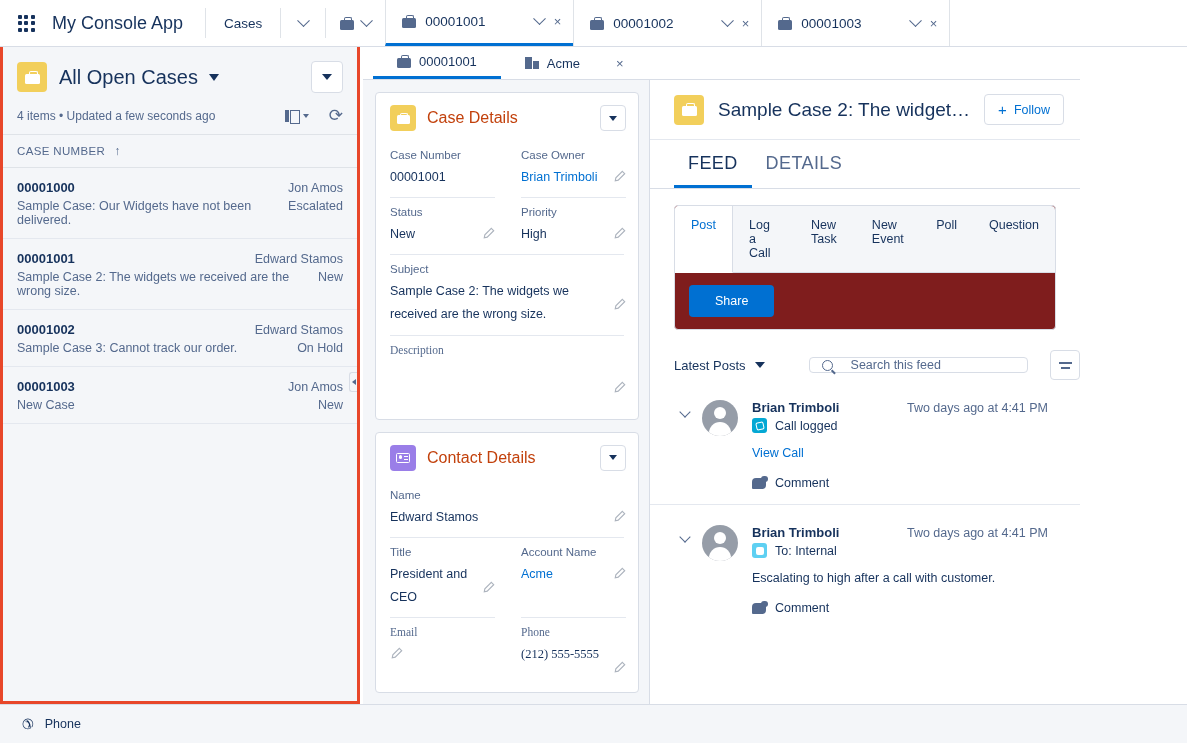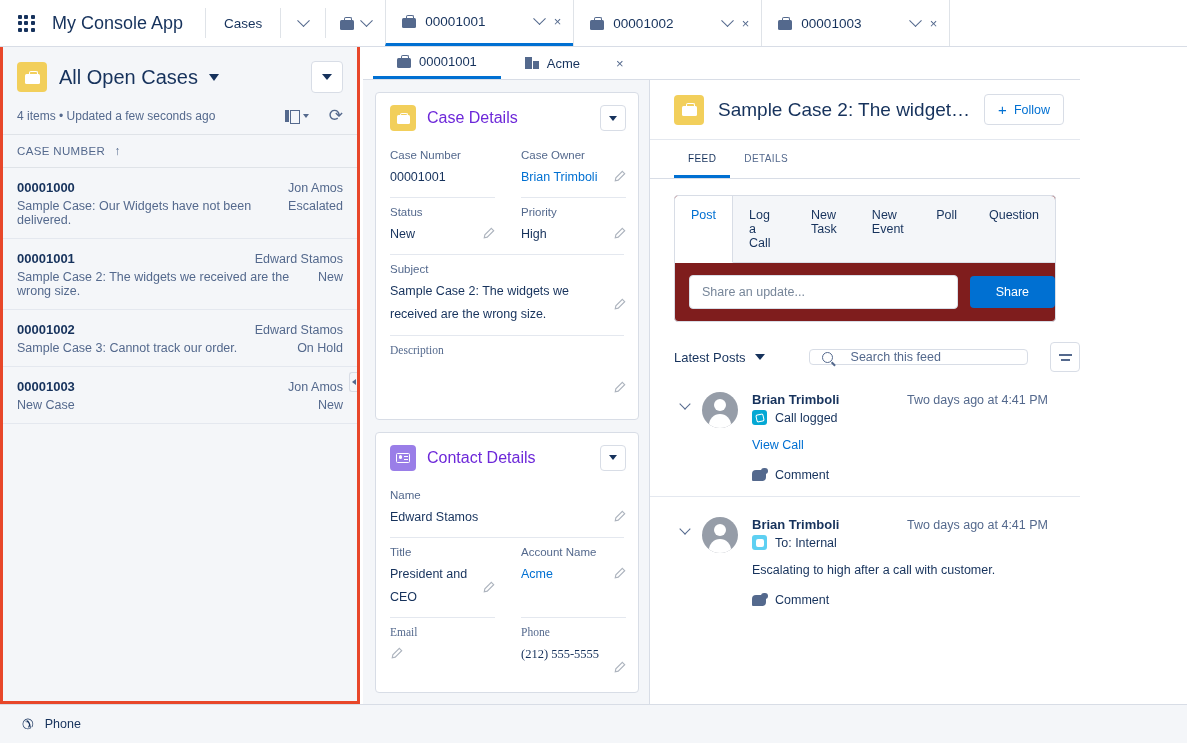--- a/index.html
+++ b/index.html
@@ -221,21 +221,21 @@
     position: relative; display: block;
   }
   .card-ico .idcard::before {
     content:""; position:absolute; left:1.5px; top:1.5px; width:3.5px; height:3.5px;
     border-radius:50%; background:#fff;
   }
   .card-ico .idcard::after {
     content:""; position:absolute; right:1.5px; top:2px; width:4px; height:1.3px;
     background:#fff; box-shadow: 0 3px 0 #fff;
   }
-  .card-title { margin-left: 11px; font-size: 16px; color: #6d28d9; }
+  .card-title { margin-left: 11px; font-size: 16px; color: #c2410c; }
   .card-cd {
     margin-left: auto; width: 26px; height: 26px; border: 1px solid #d8dde6;
     border-radius: 4px; background: #fff; display: flex; align-items: center;
     justify-content: center; cursor: pointer;
   }
   .card-cd .cd {
     width: 0; height: 0; border-left: 4.5px solid transparent; border-right: 4.5px solid transparent;
     border-top: 5.5px solid #16325c;
   }
   .fgrid { display: flex; }
@@ -283,21 +283,21 @@
     margin-left: 12px; display: flex; align-items: center; gap: 7px;
     border: 1px solid #d8dde6; border-radius: 4px; background: #fff;
     padding: 7px 13px; font-size: 12.5px; color: #0070d2; cursor: pointer; flex: none;
   }
   .plus { font-size: 15px; line-height: 1; color: #0070d2; }
 
   .rec-tabs {
     display: flex; padding: 0 24px; border-bottom: 1px solid #d8dde6; background: #fff;
   }
   .rec-tab {
-    padding: 13px 14px 11px 14px; font-size: 10px; letter-spacing: .4px;
+    padding: 13px 14px 11px 14px; font-size: 18px; letter-spacing: .4px;
     color: #54698d; cursor: pointer;
   }
   .rec-tab.active { color: #16325c; border-bottom: 3px solid #0070d2; }
 
   .feed-area { flex: 1; overflow: hidden; padding: 16px 0 0 0; background: #fff; }
   .publisher {
     margin: 0 24px; border: 1px solid #d8dde6; border-radius: 4px; background: #7f1d1d;
   }
   .pub-tabs { display: flex; background: #f4f6f9; border-bottom: 1px solid #d8dde6;
     border-radius: 4px 4px 0 0; }
@@ -758,21 +758,20 @@
           <div class="publisher">
             <div class="pub-tabs">
               <div class="pub-tab active">Post</div>
               <div class="pub-tab">Log a Call</div>
               <div class="pub-tab">New Task</div>
               <div class="pub-tab">New Event</div>
               <div class="pub-tab">Poll</div>
               <div class="pub-tab">Question</div>
             </div>
             <div class="pub-body">
-              <input class="pub-input" type="text" placeholder="Share an update..." style="">
               <button class="share-btn">Share</button>
             </div>
           </div>
 
           <div class="feed-ctl">
             <span class="sort-sel">
               <span>Latest Posts</span>
               <span class="cd"></span>
             </span>
             <span class="feed-search">

